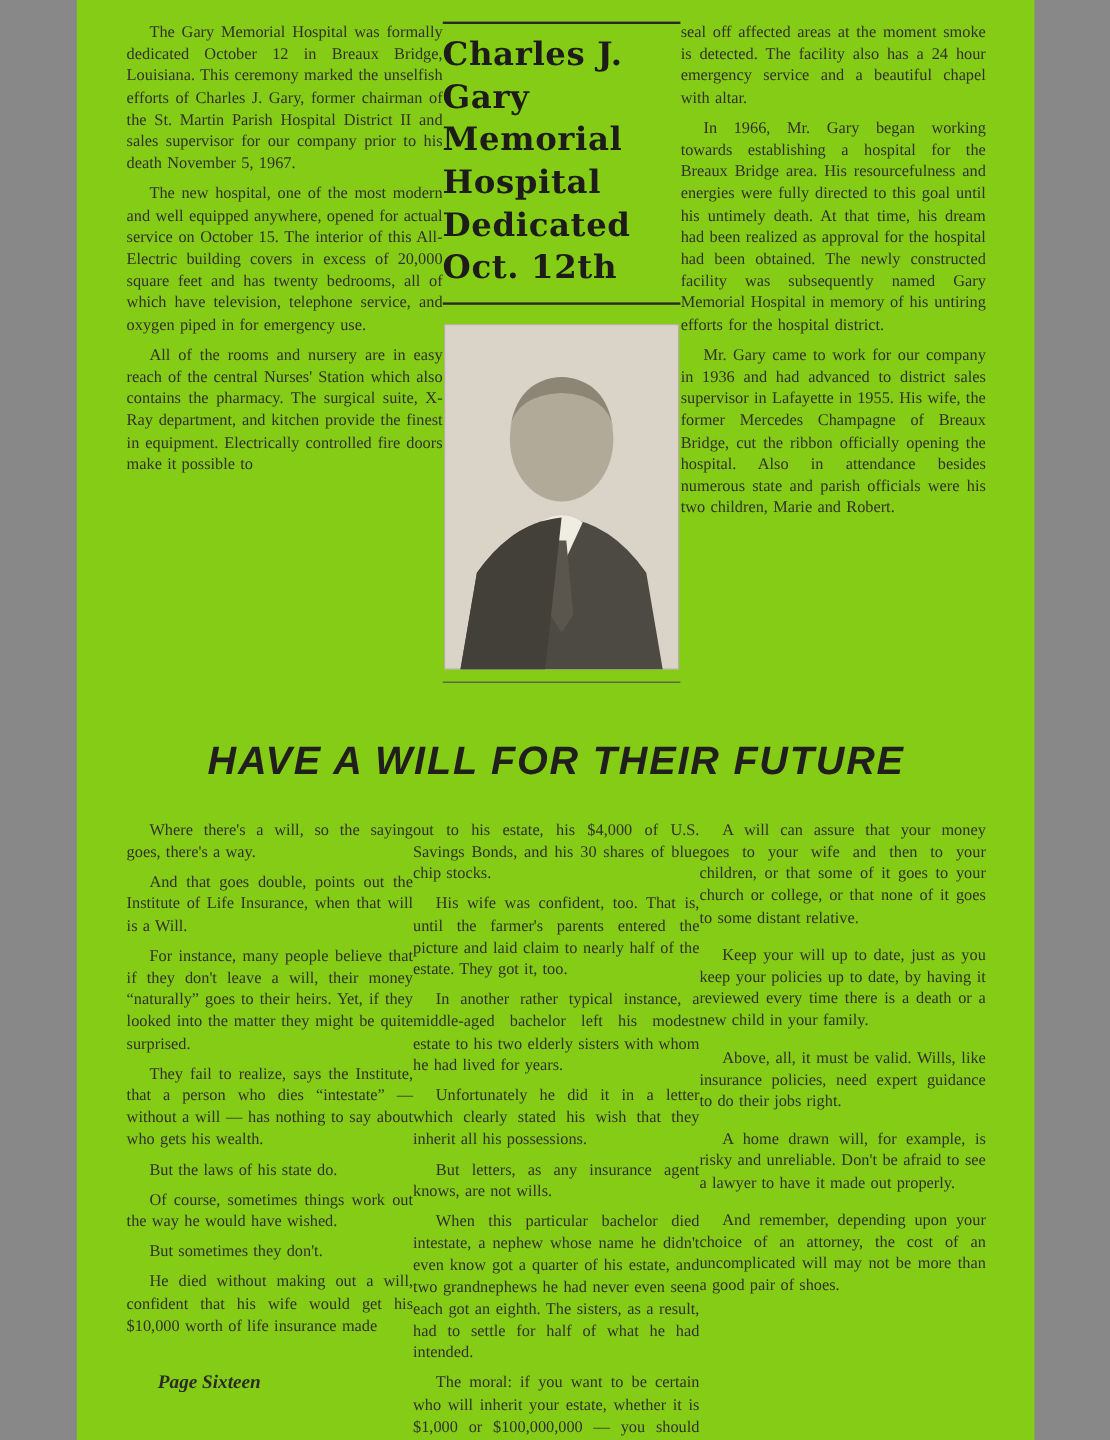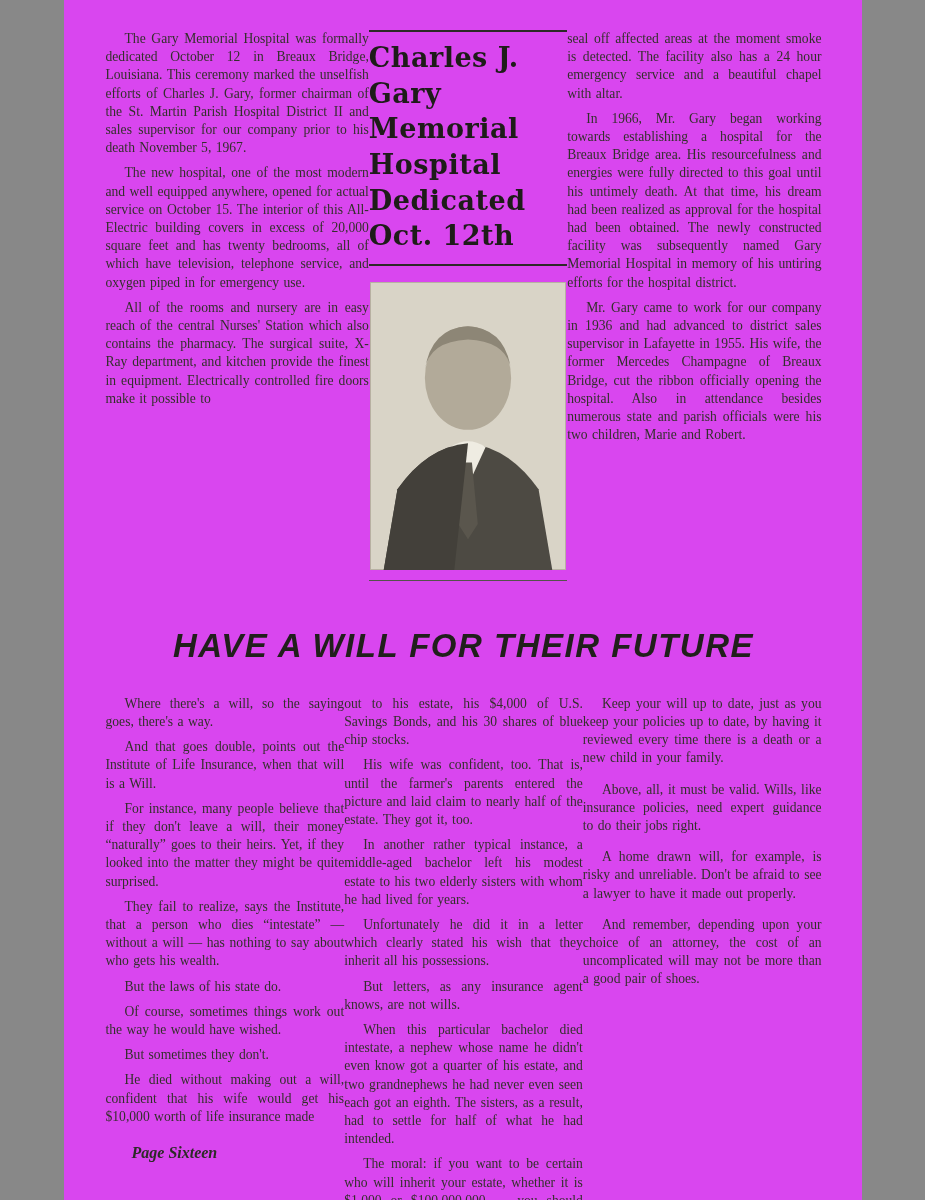--- a/index.html
+++ b/index.html
@@ -1,24 +1,24 @@
 <!DOCTYPE html>
 <html><head>
 <meta charset="utf-8">
 <style>
   html,body { margin:0; padding:0; background:#888; }
   .page {
     position:relative;
     width:798px; height:1200px;
     margin:0 auto;
-    background:#d946ef;
+    background:#84cc16;
     font-family:"Liberation Serif", serif;
     color:#33302b;
     box-sizing:border-box;
-    padding:30px 40px 0 42px;
+    padding:18px 40px 0 42px;
     overflow:hidden;
   }
   
   .top-section { display:flex; justify-content:space-between; }
   .col-top-left  { width:292px; }
   .col-top-mid   { width:220px; }
   .col-top-right { width:282px; }
   .para {
     font-size:13.6px; line-height:1.34;
     text-align:justify; text-indent:1.4em;
@@ -121,20 +121,21 @@
     <div class="col-bot no-first-indent">
         <p class="para">out to his estate, his $4,000 of U.S. Savings Bonds, and his 30 shares of blue chip stocks.</p>
         <p class="para">His wife was confident, too. That is, until the farmer's parents entered the picture and laid claim to nearly half of the estate. They got it, too.</p>
         <p class="para">In another rather typical instance, a middle-aged bachelor left his modest estate to his two elderly sisters with whom he had lived for years.</p>
         <p class="para">Unfortunately he did it in a letter which clearly stated his wish that they inherit all his possessions.</p>
         <p class="para">But letters, as any insurance agent knows, are not wills.</p>
         <p class="para">When this particular bachelor died intestate, a nephew whose name he didn't even know got a quarter of his estate, and two grandnephews he had never even seen each got an eighth. The sisters, as a result, had to settle for half of what he had intended.</p>
         <p class="para">The moral: if you want to be certain who will inherit your estate, whether it is $1,000 or $100,000,000 — you should have a will.</p>
       </div>
     <div class="col-bot col-bot-right">
+        <p class="para">A will can assure that your money goes to your wife and then to your children, or that some of it goes to your church or college, or that none of it goes to some distant relative.</p>
         <p class="para">Keep your will up to date, just as you keep your policies up to date, by having it reviewed every time there is a death or a new child in your family.</p>
         <p class="para">Above, all, it must be valid. Wills, like insurance policies, need expert guidance to do their jobs right.</p>
         <p class="para">A home drawn will, for example, is risky and unreliable. Don't be afraid to see a lawyer to have it made out properly.</p>
         <p class="para">And remember, depending upon your choice of an attorney, the cost of an uncomplicated will may not be more than a good pair of shoes.</p>
       </div>
   </div>
 
   <div class="footer">Page Sixteen</div>
 </div>
 

